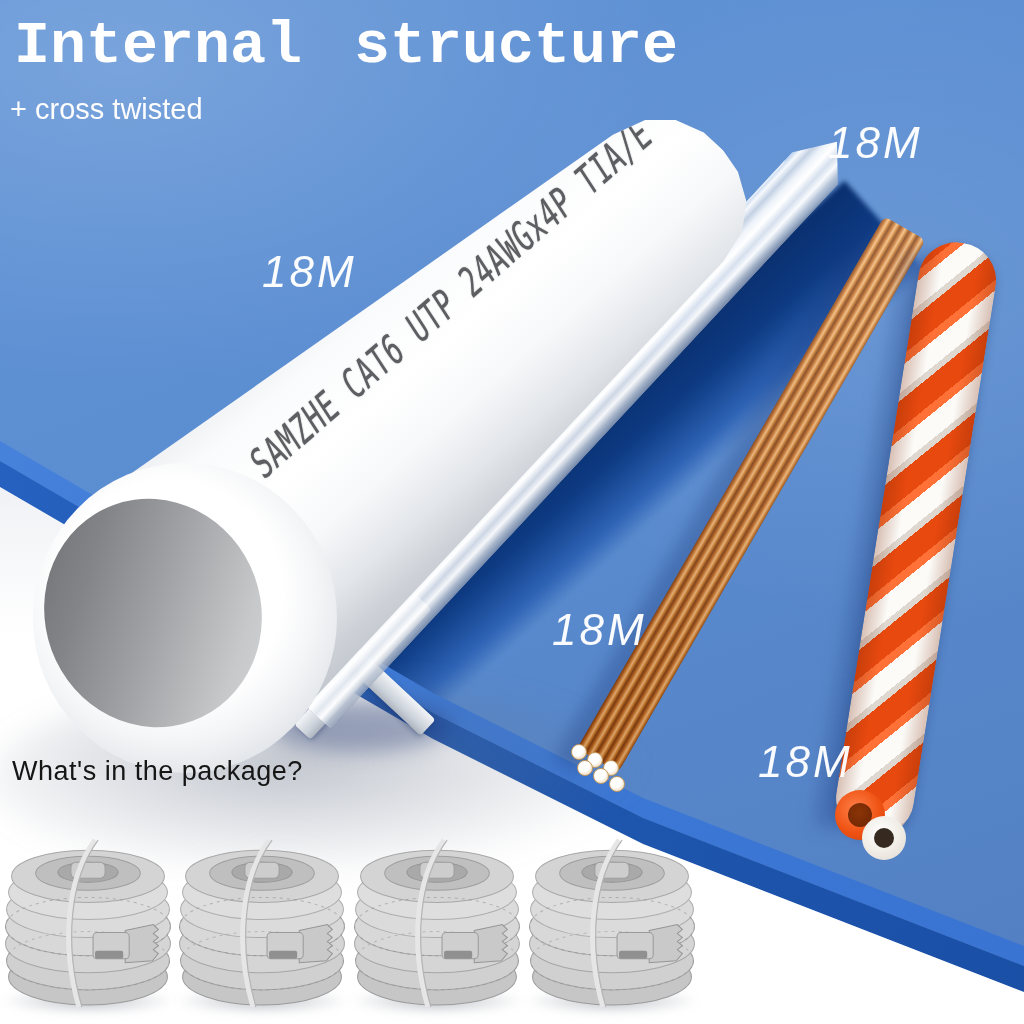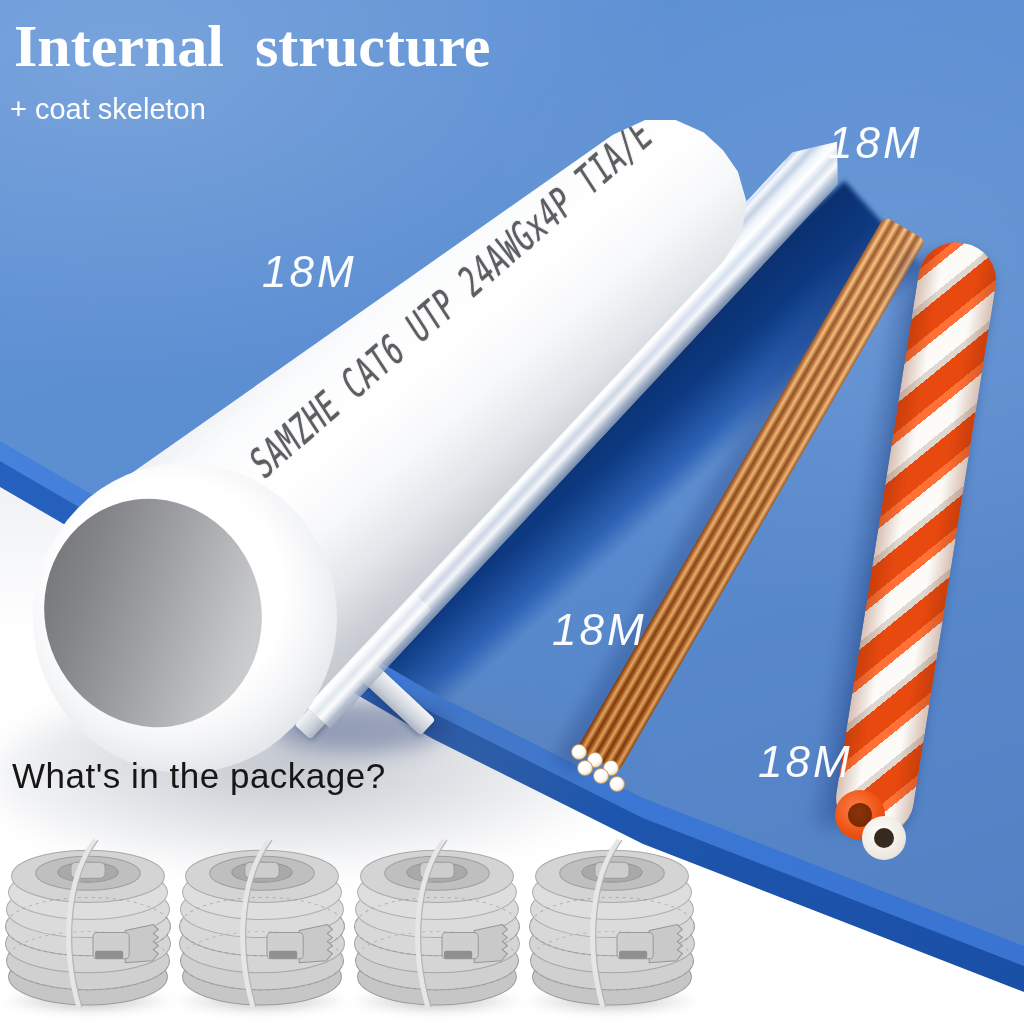--- a/index.html
+++ b/index.html
@@ -150,32 +150,32 @@
   .coil .coil-shadow{
     position:absolute;left:0;bottom:-2px;width:172px;height:26px;border-radius:50%;
     background:radial-gradient(ellipse, rgba(105,113,128,.45), rgba(105,113,128,0) 72%);
     filter:blur(4px);
   }
   .coil svg{position:absolute;left:0;top:0;}
 
   
   .title{
     left:14px;top:12px;
-    font-family:Liberation Serif, serif;font-weight:bold;
+    font-family:Liberation Mono, monospace;font-weight:bold;
     font-size:60px;color:#ffffff;word-spacing:16px;letter-spacing:0;
   }
   .subtitle{left:10px;top:90px;font-size:29px;line-height:39px;color:#fdfdfe;}
   .len-label{
     font-size:44px;color:rgba(255,255,255,.97);letter-spacing:3px;white-space:nowrap;font-style:italic;
   }
   .lbl-tube{left:262px;top:247px;}
   .lbl-skel{left:828px;top:118px;}
   .lbl-copper{left:552px;top:605px;}
   .lbl-pair{left:758px;top:737px;}
-  .pkg-heading{left:12px;top:756px;font-size:35px;color:#161616;letter-spacing:.5px;}
+  .pkg-heading{left:12px;top:756px;font-size:27px;color:#161616;letter-spacing:.5px;}
 </style>
 </head>
 <body>
 
 <div class="stage">
 
   <div class="abs navy-shadow"></div>
   <div class="abs band-light"></div>
   <div class="abs band-dark"></div>
   <div class="abs floor"></div>
@@ -314,21 +314,21 @@
             <rect x="-2" y="8" width="36" height="26" rx="4" fill="#cfcfcf" stroke="#9a9a9a"></rect>
             <rect x="0" y="26" width="28" height="8" rx="2" fill="#909090"></rect>
           </g>
         </g>
       </svg>
     </div>
     </div>
 
   <div class="abs title">Internal structure</div>
   <div class="abs subtitle">
-    <div>+ coat skeleton</div>
+    <div>+ cross twisted</div>
   </div>
   <div class="abs len-label lbl-tube">18M</div>
   <div class="abs len-label lbl-skel">18M</div>
   <div class="abs len-label lbl-copper">18M</div>
   <div class="abs len-label lbl-pair">18M</div>
   <div class="abs pkg-heading">What's in the package?</div>
 
 </div>
 
 </body></html>

